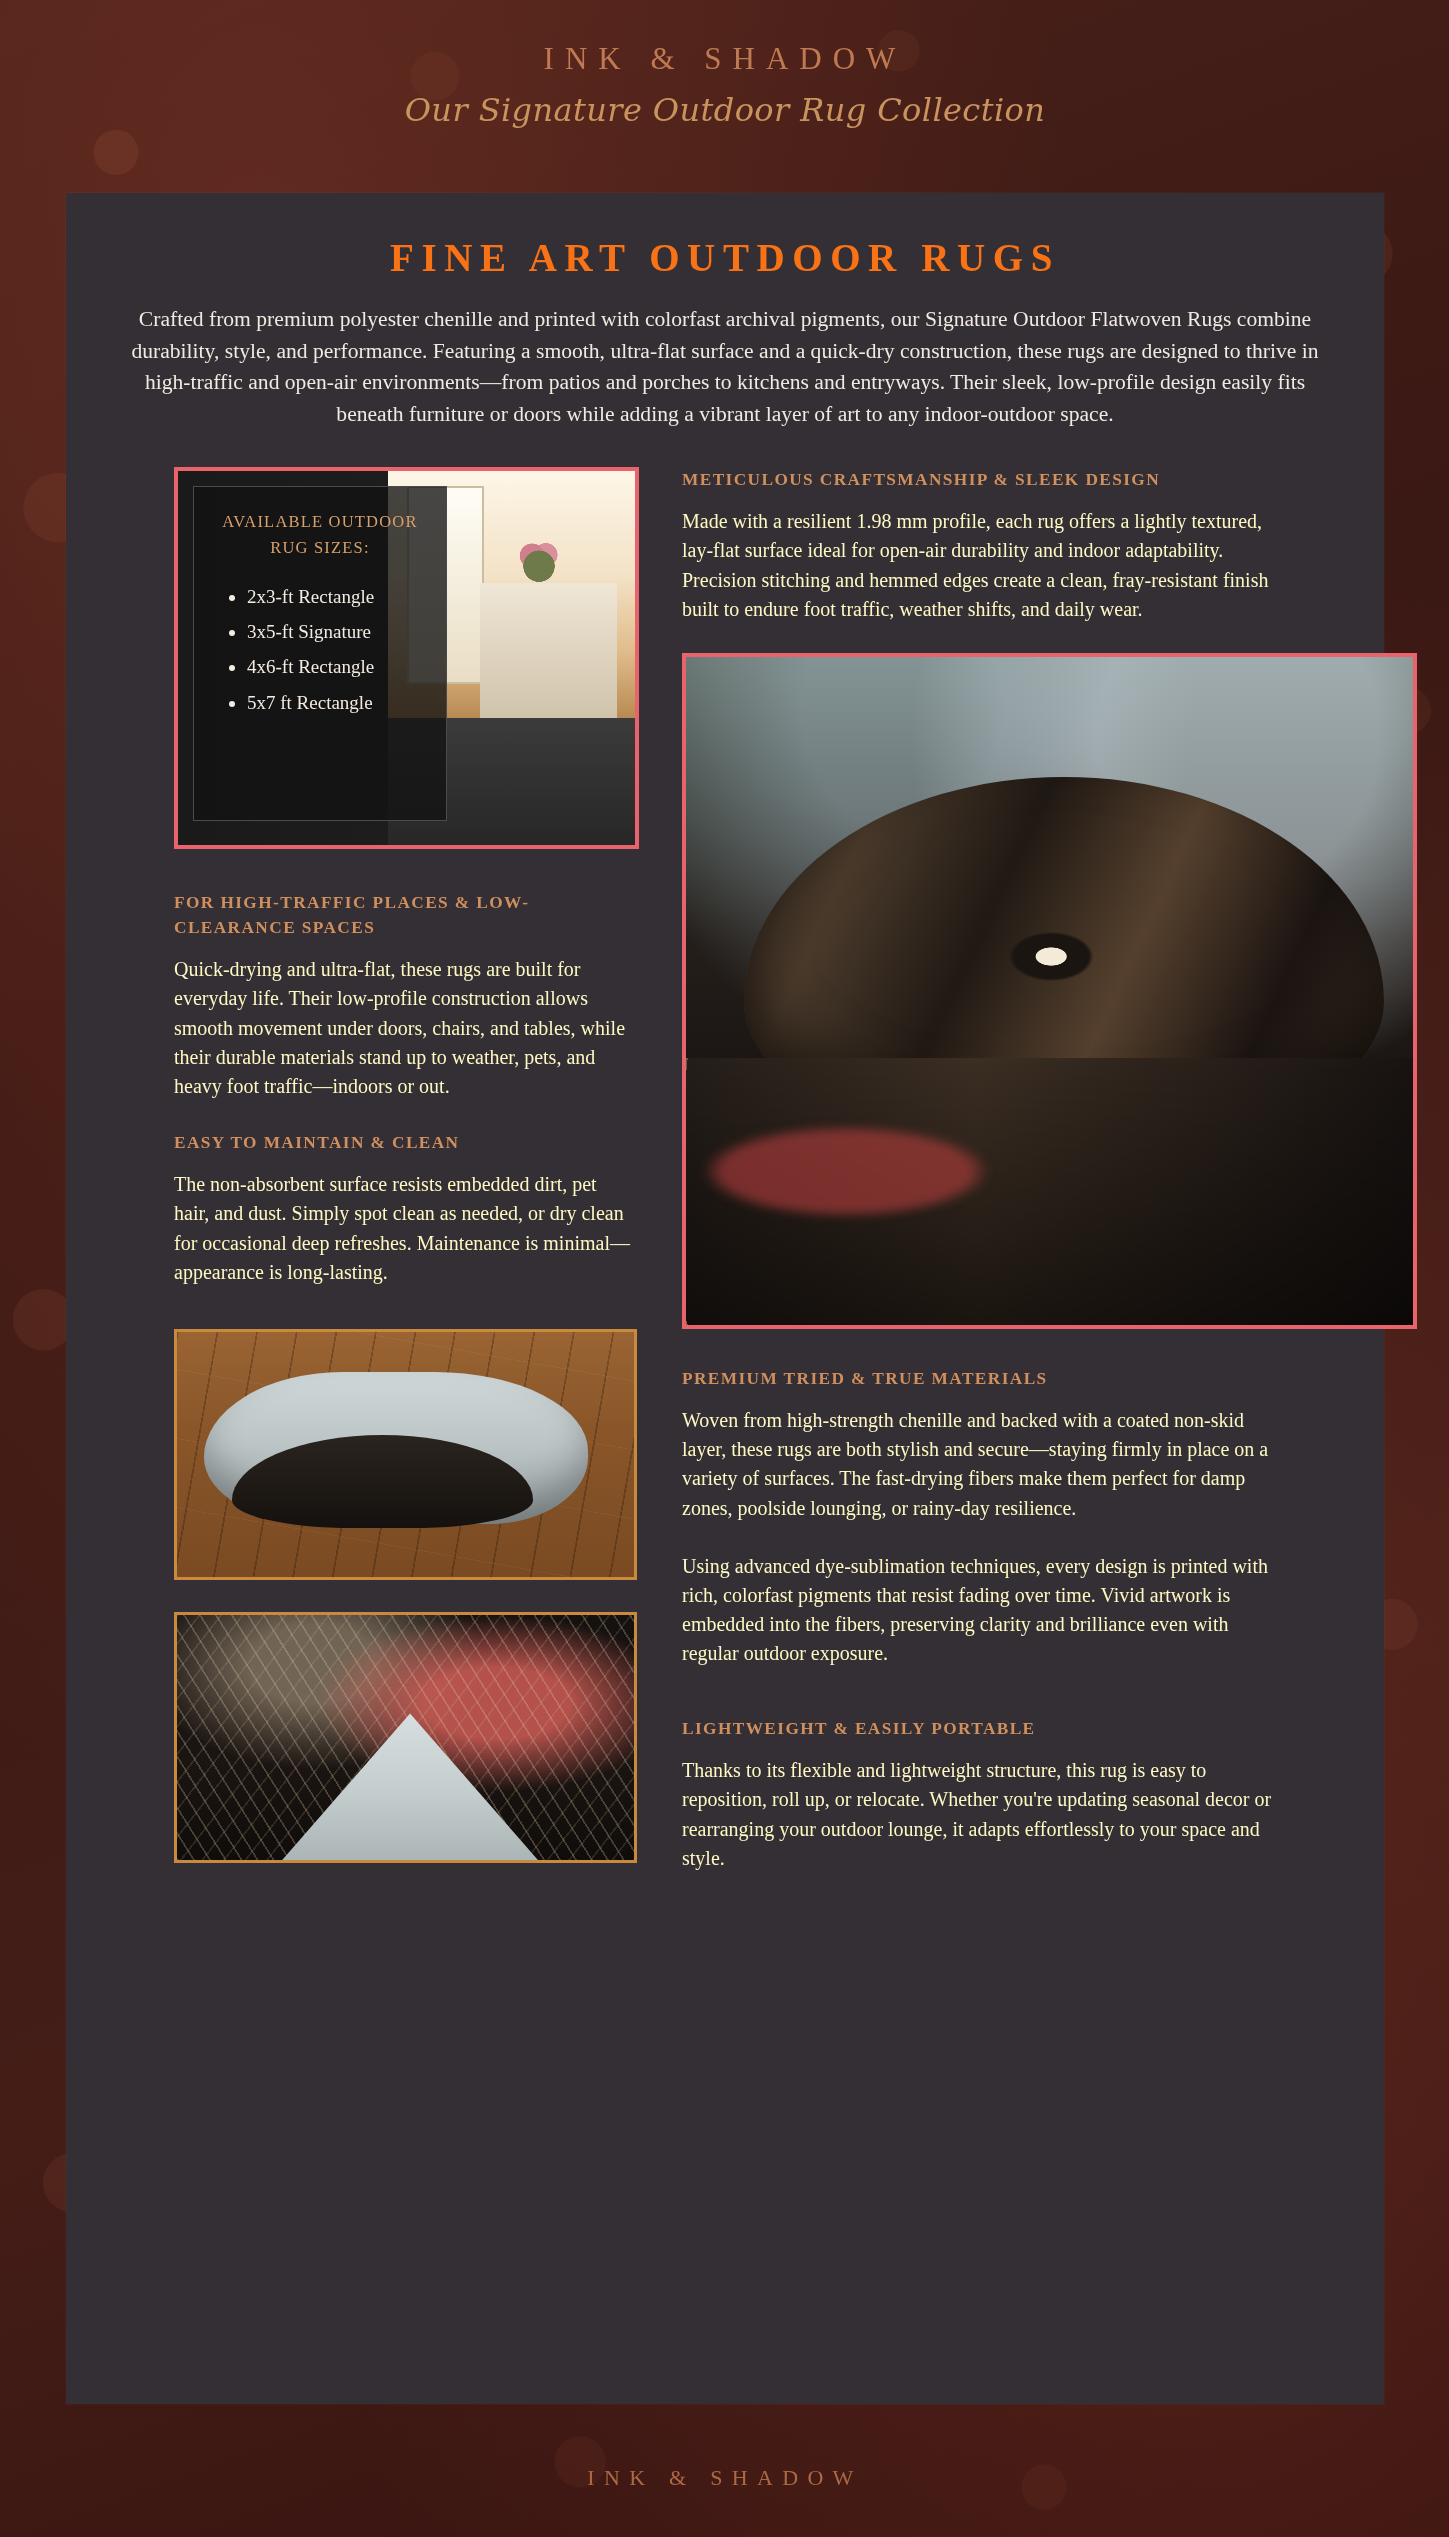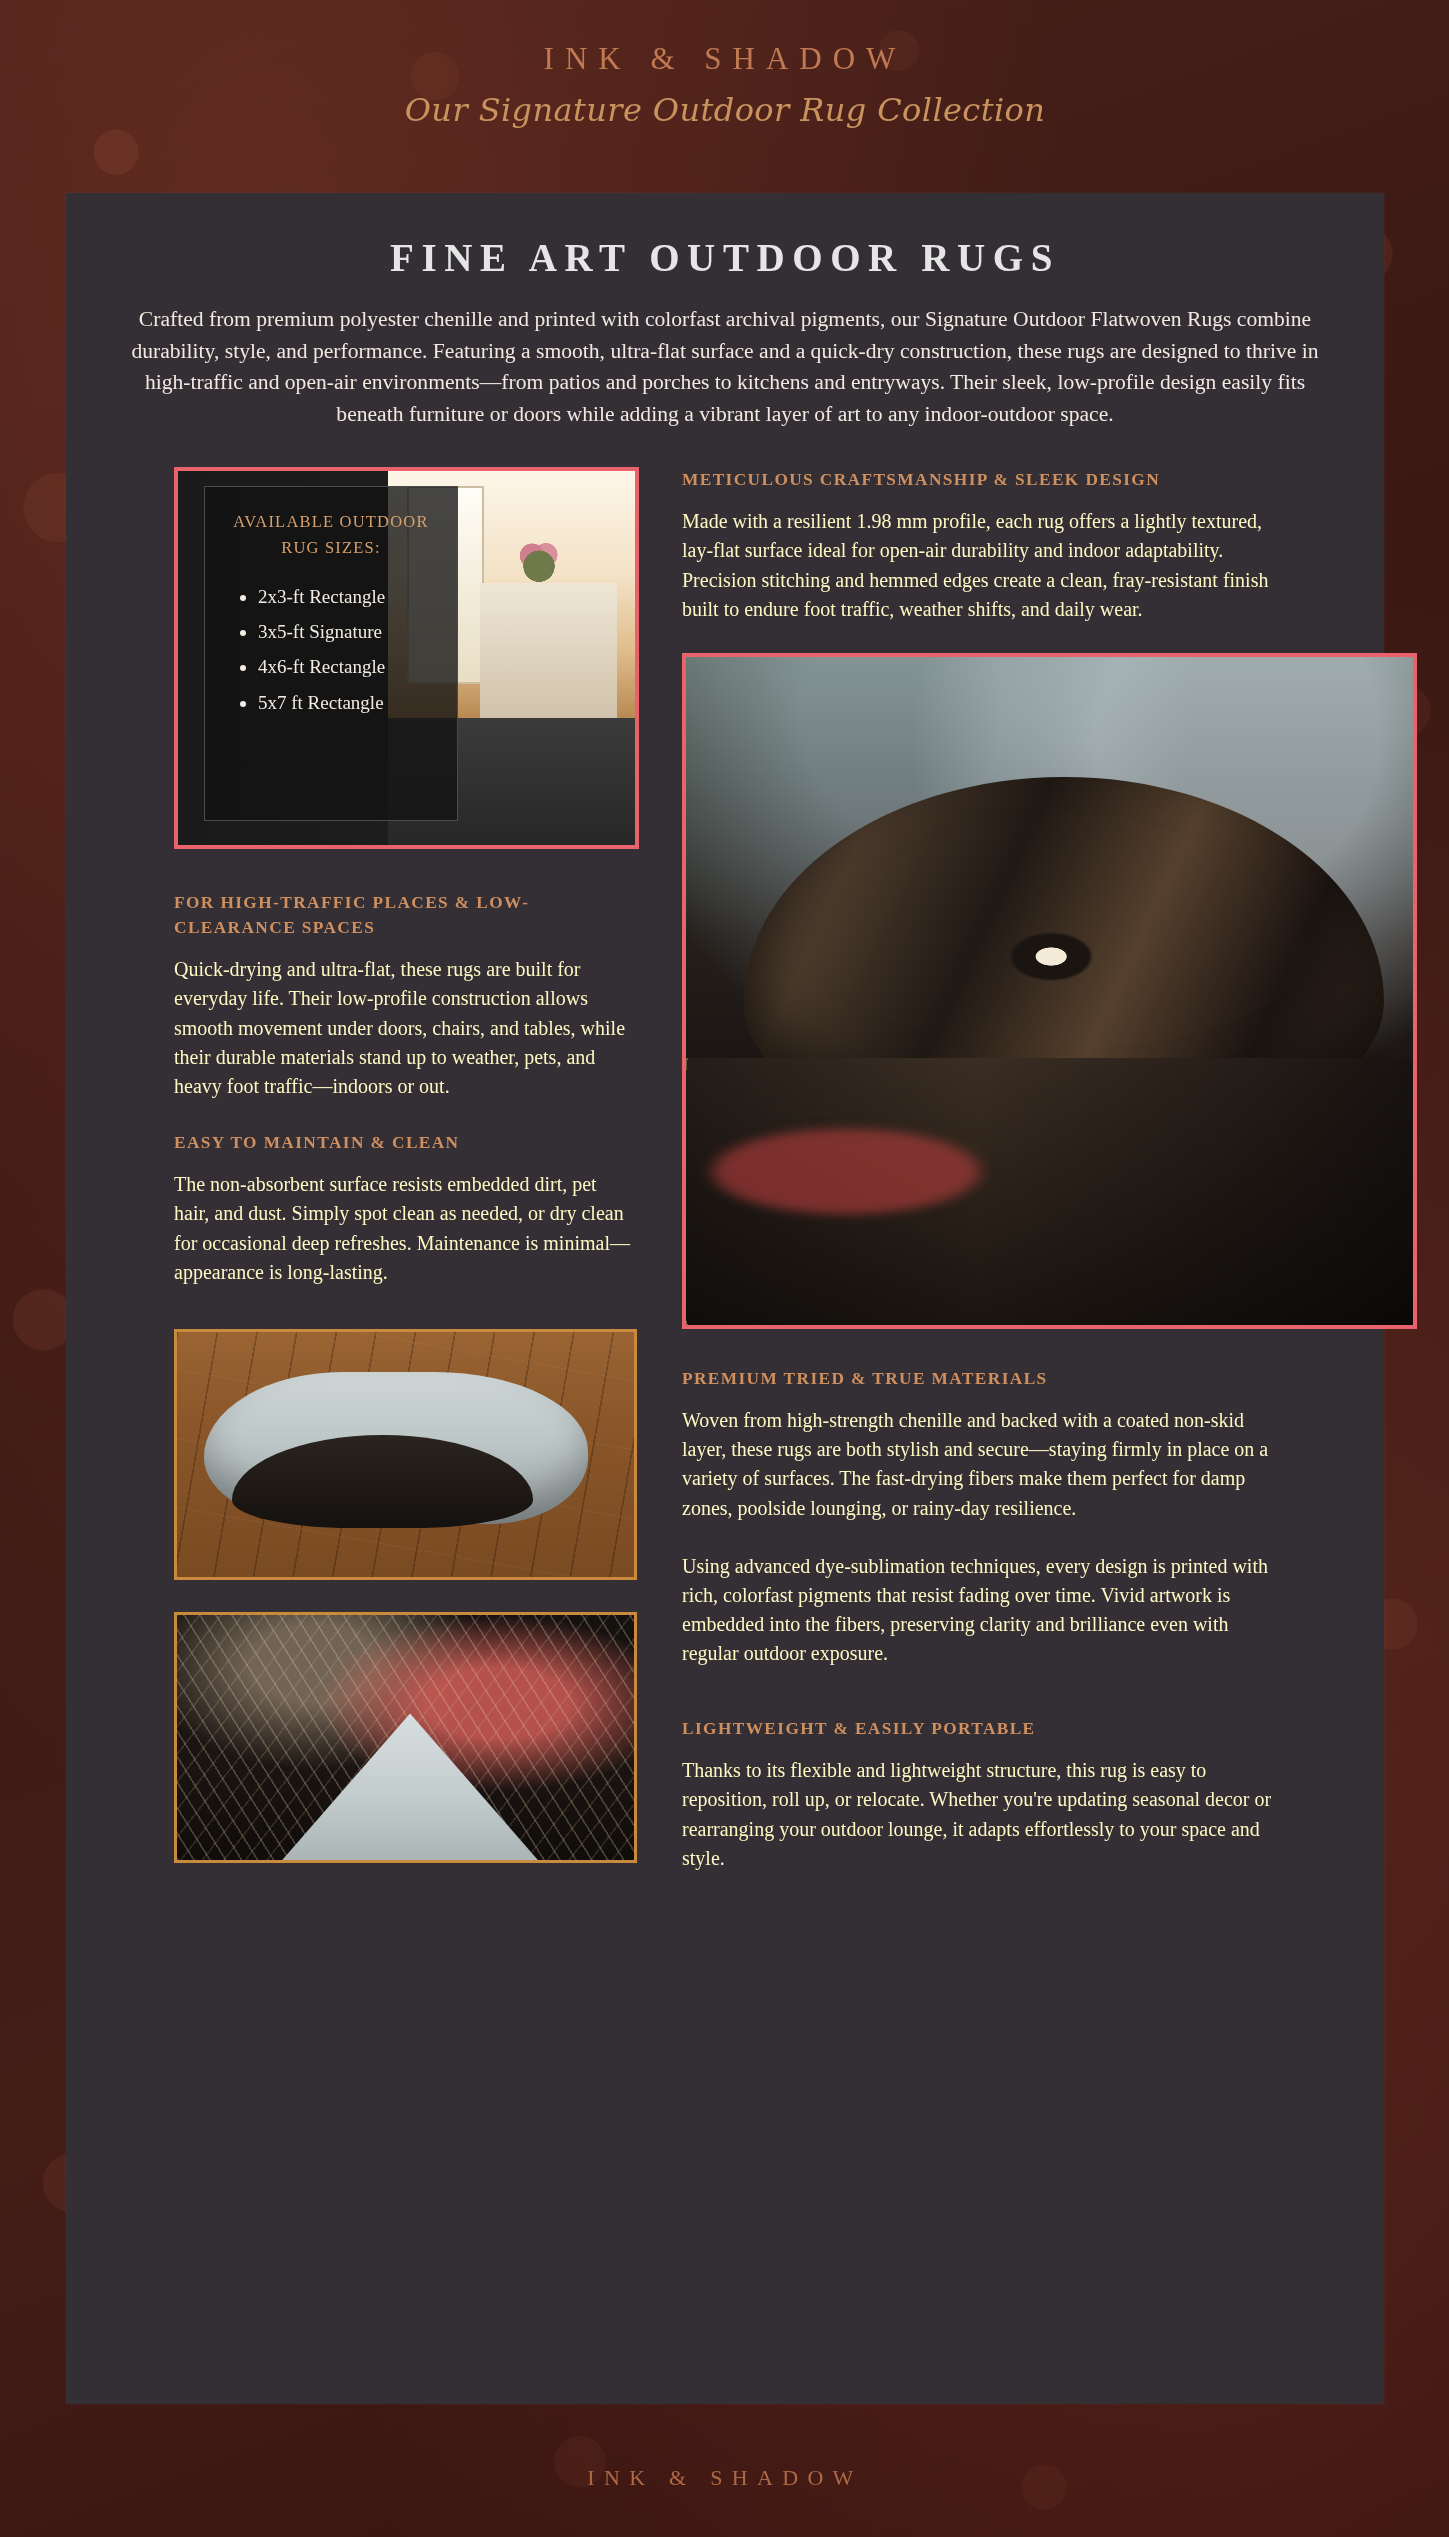--- a/index.html
+++ b/index.html
@@ -84,21 +84,21 @@
     height: 2211px;
     background: #332f35;
     box-shadow: 0 0 0 0.8px rgba(255,255,255,0.03);
     z-index: 2;
   }
 
   .headline {
     text-align: center;
     font-size: 39px;
     letter-spacing: 7.6px;
-    color: #e5e5e5;
+    color: #f97316;
     margin: 42px 0 24px 0;
     font-family: "Liberation Serif", serif;
   }
 
   .intro {
     margin: 0 auto;
     width: 1201px;
     text-align: center;
     font-size: 21.6px;
     line-height: 1.46;
@@ -208,21 +208,21 @@
   #sizes-photo .floor-rug {
     position: absolute;
     left: 46%;
     bottom: 0;
     width: 54%;
     height: 34%;
     background: linear-gradient(180deg, #3b3b3b, #272727);
   }
   .sizes-overlay {
     position: absolute;
-    left: 26px;
+    left: 15px;
     top: 15px;
     width: 254px;
     height: 335px;
     background: rgba(18, 18, 18, 0.78);
     border: 1.7px solid #4b4b4b;
     box-sizing: border-box;
     padding: 22px 12px 2px 12px;
   }
   .sizes-heading {
     text-align: center;

